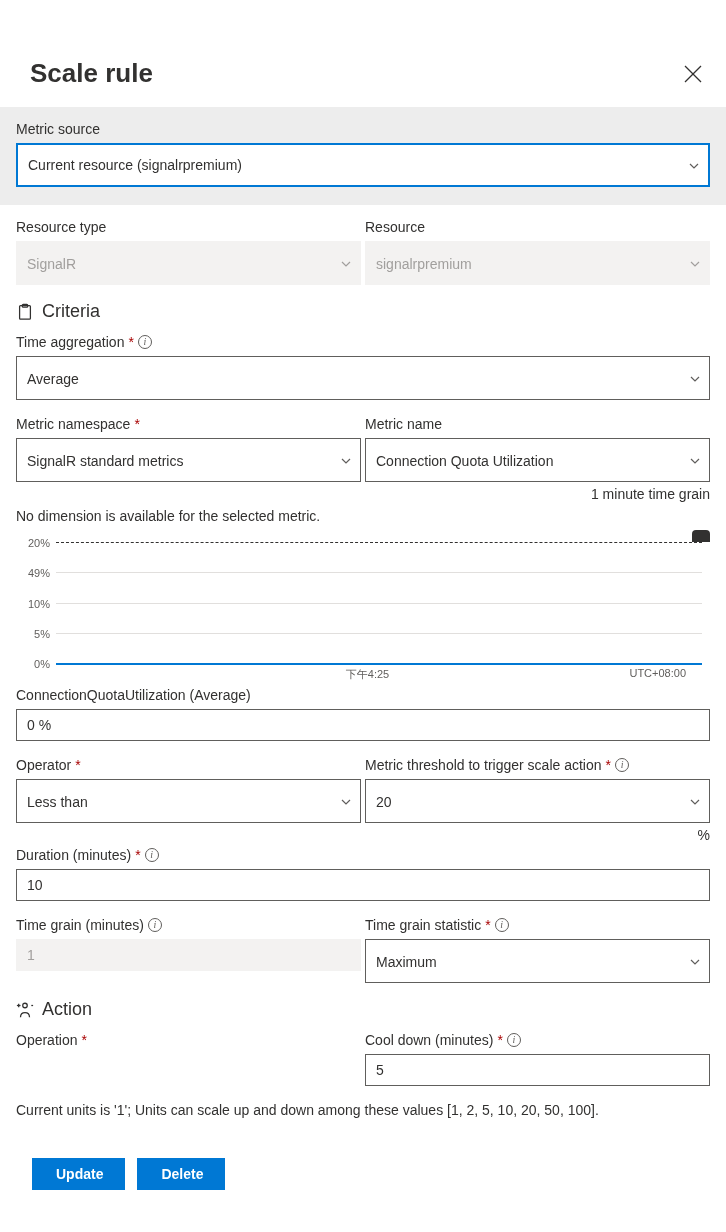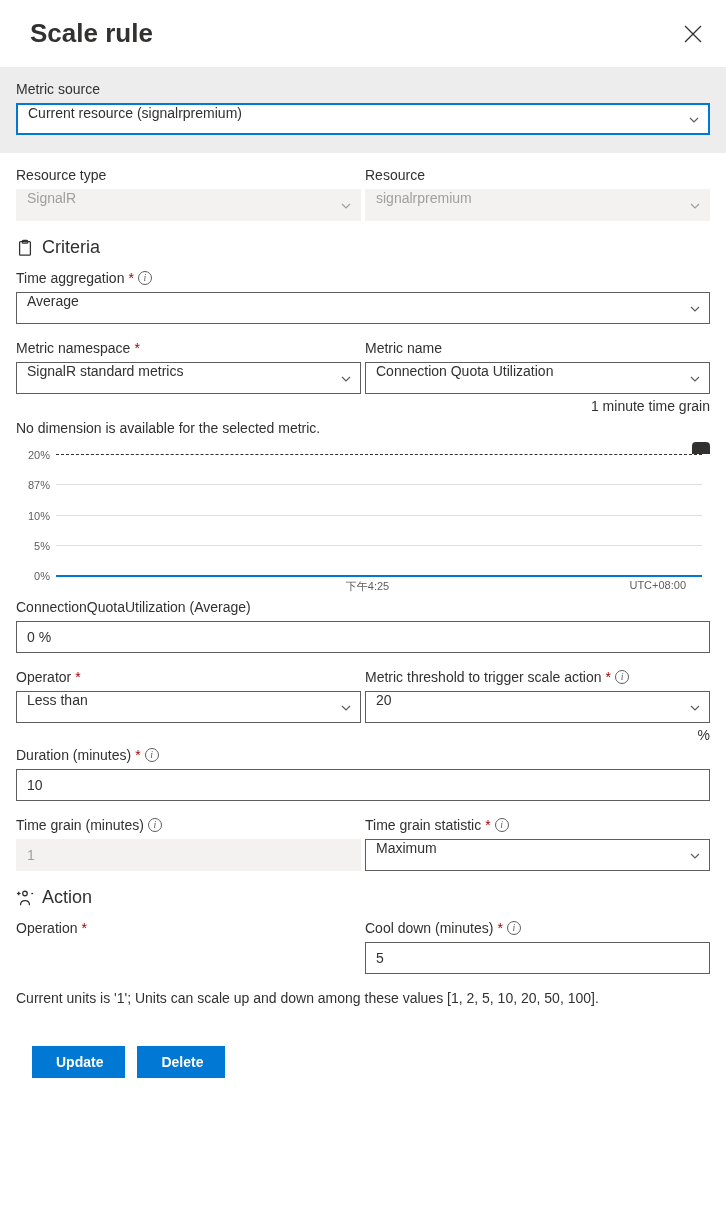--- a/index.html
+++ b/index.html
@@ -9,20 +9,21 @@
     color: #323130;
     background: #fff;
     width: 726px;
   }
   .header {
     display: flex;
     align-items: center;
     justify-content: space-between;
     padding: 18px 24px 18px 30px;
     background: #fff;
+    margin-top: 40px;
   }
   .header h1 {
     font-size: 26px;
     font-weight: 600;
   }
   .close-x {
     width: 18px; height: 18px;
     stroke: #323130;
     cursor: pointer;
   }
@@ -49,24 +50,24 @@
     font-size: 10px;
     font-style: italic;
     color: #605e5c;
     font-family: Georgia, serif;
     line-height: 1;
   }
   .select {
     position: relative;
     border: 1px solid #605e5c;
     background: #fff;
-    height: 32px;
-    display: flex;
-    align-items: flex-start;
-    padding: 0 28px 0 10px;
+    height: 44px;
+    display: flex;
+    align-items: flex-end;
+    padding: 0 28px 12px 10px;
     cursor: pointer;
   }
   .select.highlight { border: 2px solid #0078d4; }
   .select.disabled {
     background: #f3f2f1;
     border: 1px solid #f3f2f1;
     color: #a19f9d;
     cursor: default;
   }
   .chev {
@@ -257,21 +258,21 @@
         <div class="gridline" style="top: 100%;">
           <span class="ylabel">0%</span>
         </div>
         <div class="gridline" style="top: 77.2727%;">
           <span class="ylabel">5%</span>
         </div>
         <div class="gridline" style="top: 54.5455%;">
           <span class="ylabel">10%</span>
         </div>
         <div class="gridline" style="top: 31.8182%;">
-          <span class="ylabel">87%</span>
+          <span class="ylabel">49%</span>
         </div>
         <div class="gridline dashed" style="top: 9.09091%;">
           <span class="ylabel">20%</span>
         </div>
         <div class="data-line" style="top: 100%;"></div>
         <div class="data-blip" style="top: 0%; height: 9.09091%; left: 98.5%; right: -8px;"></div>
       </div>
     <div class="xaxis">
       <span style="position:absolute;left:46%">下午4:25</span>
       <span style="position:absolute;right:0">UTC+08:00</span>

